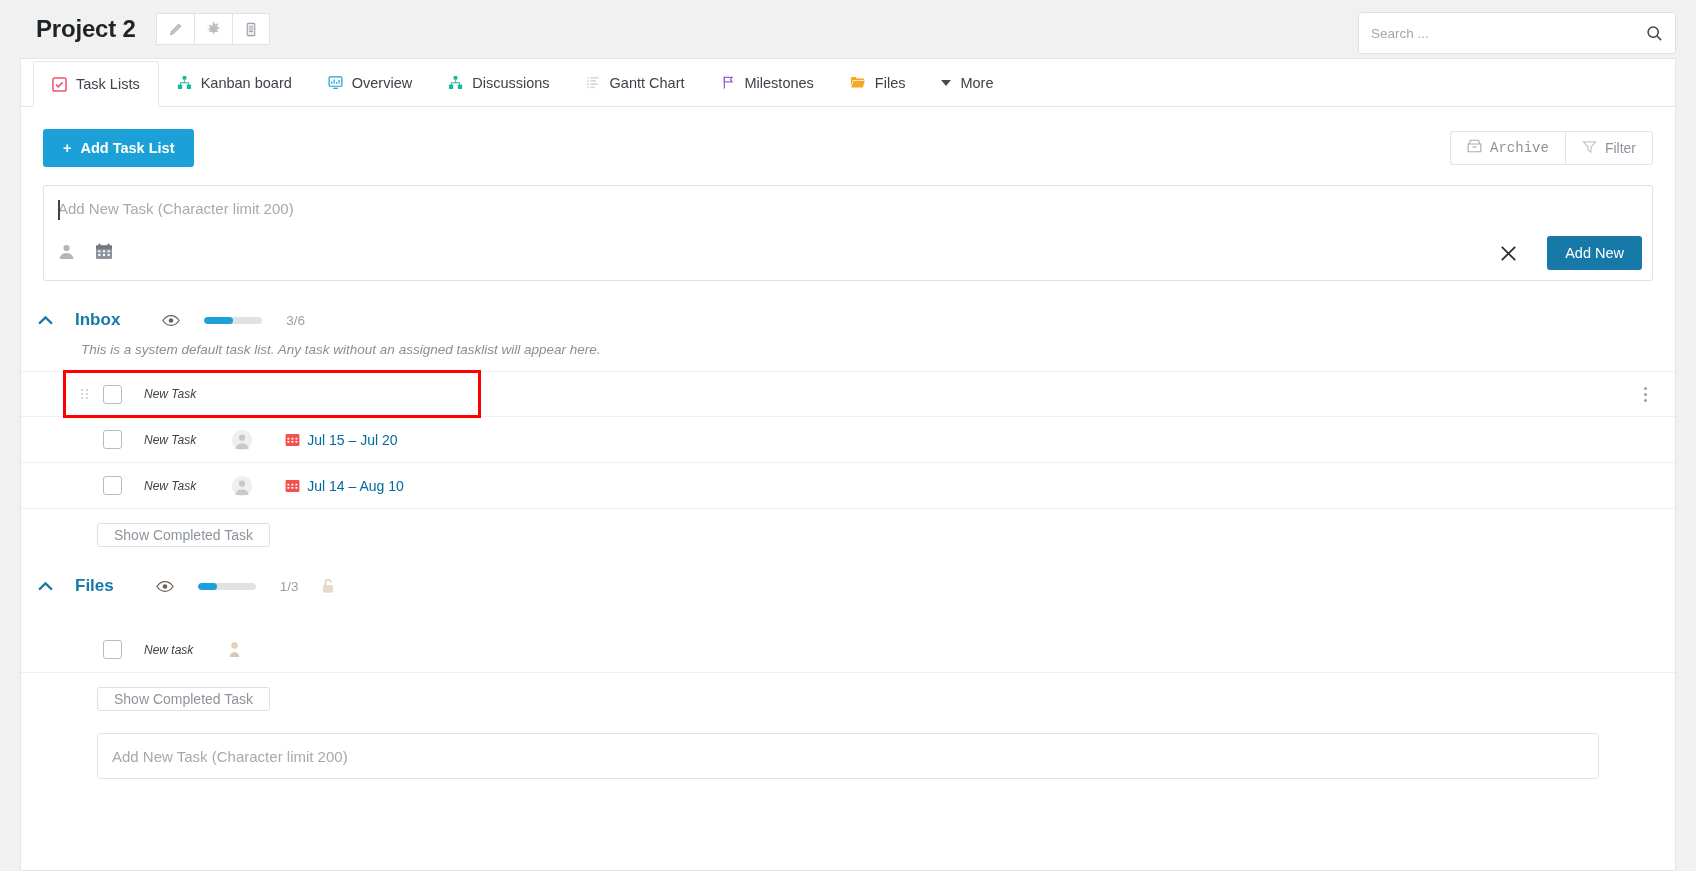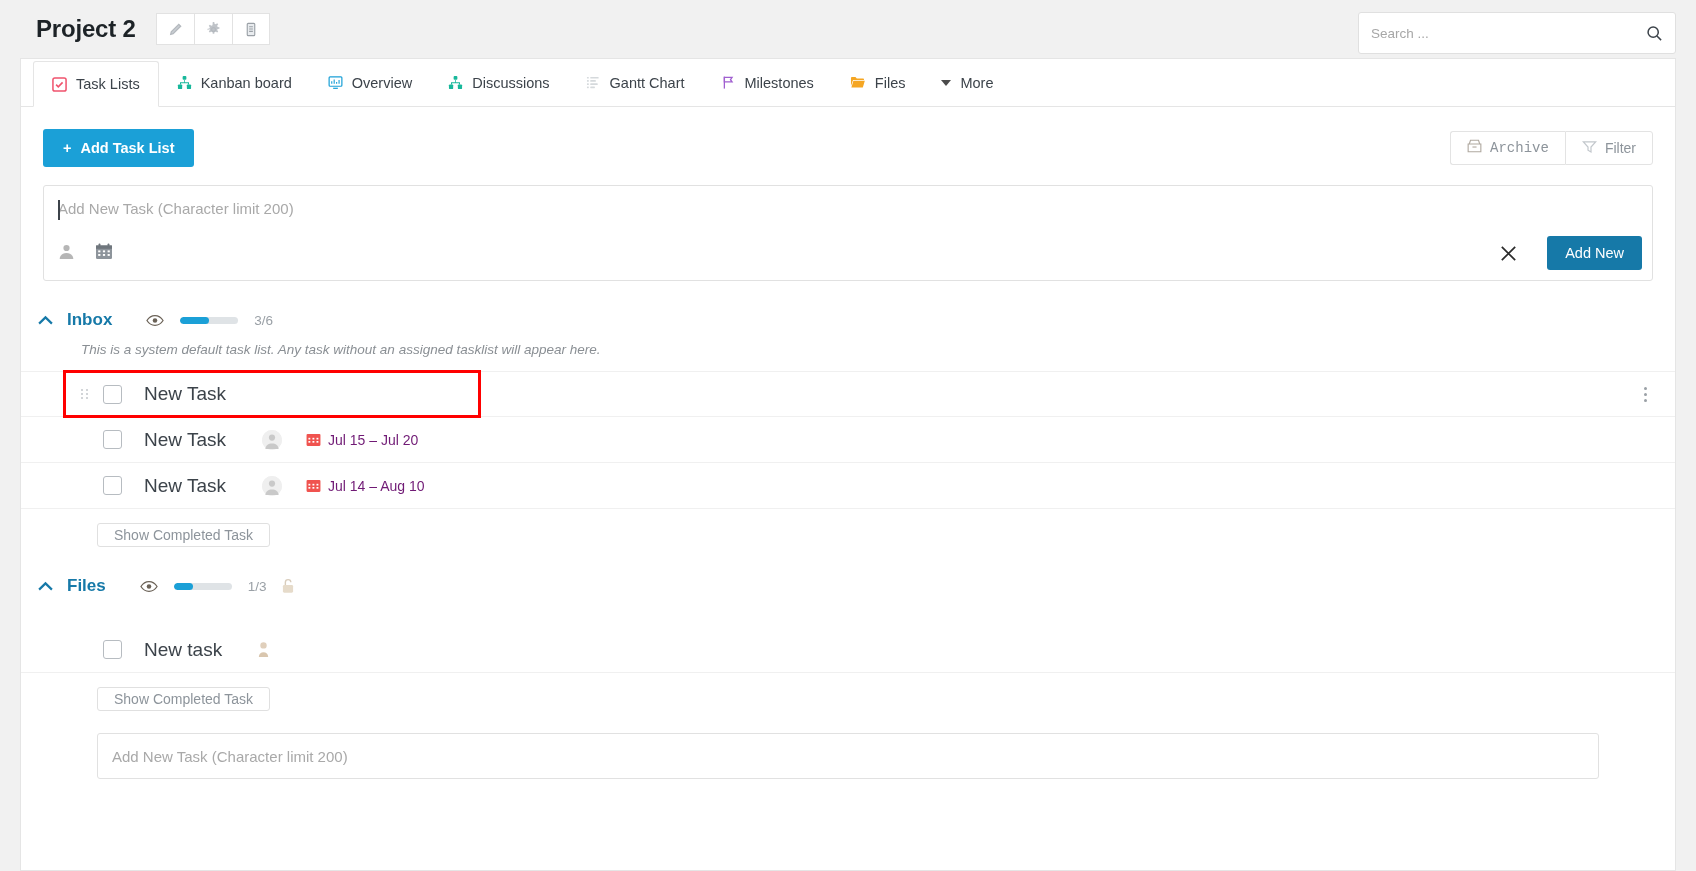--- a/index.html
+++ b/index.html
@@ -186,21 +186,21 @@
     font-size: 14.5px;
     font-family: "Liberation Sans", sans-serif;
     cursor: pointer;
   }
 
   
   .section { margin-top: 26px; }
   .section-head {
     display: flex; align-items: center;
     padding-left: 46px;
-    gap: 0;
+    gap: 8px;
     height: 26px;
   }
   .chev {
     color: #1679a8;
     display: flex; align-items: center;
     margin-left: -30px;
     width: 30px;
     cursor: pointer;
   }
   .section-title {
@@ -249,35 +249,35 @@
   .drag-dots i { width: 2px; height: 2px; background: #c3c7cb; border-radius: 50%; display:block; }
   .tcheck {
     width: 19px; height: 19px;
     border: 1px solid #b7bcc1;
     border-radius: 3px;
     background: #fff;
     margin-right: 22px;
     flex: none;
     cursor: pointer;
   }
-  .ttitle { font-size: 19px; color: #3c434a; }
+  .ttitle { font-size: 12px; color: #3c434a; font-style: italic; }
   .avatar {
     width: 20px; height: 20px;
     border-radius: 50%;
     background: #efefef;
     margin-left: 36px;
     display: flex; align-items: center; justify-content: center;
     color: #c7c7c7;
     flex: none;
   }
   .date-pill {
     display: flex; align-items: center; gap: 7px;
-    margin-left: 24px;
+    margin-left: 33px;
     font-size: 14px;
-    color: #701a75;
+    color: #0369a1;
     white-space: nowrap;
   }
   .cal-ico { color: #f0534f; display: flex; }
   .kebab {
     position: absolute;
     right: 28px;
     display: flex; flex-direction: column; gap: 3px;
     cursor: pointer;
   }
   .kebab i { width: 3px; height: 3px; background: #9aa0a6; border-radius: 50%; display: block; }

